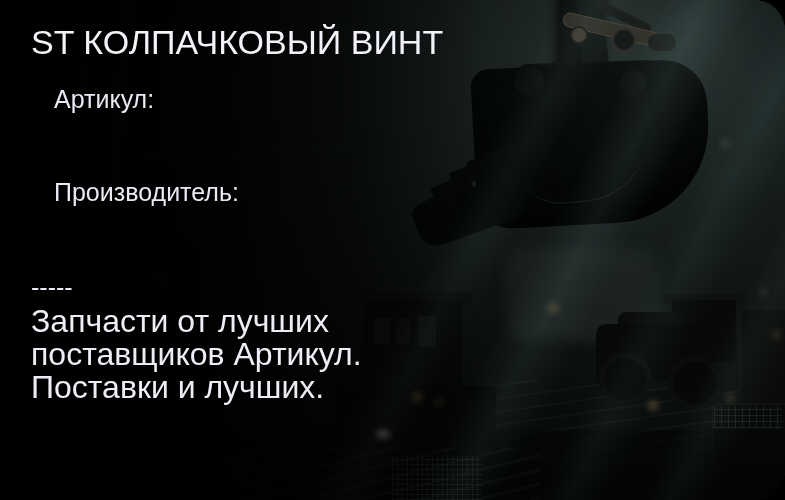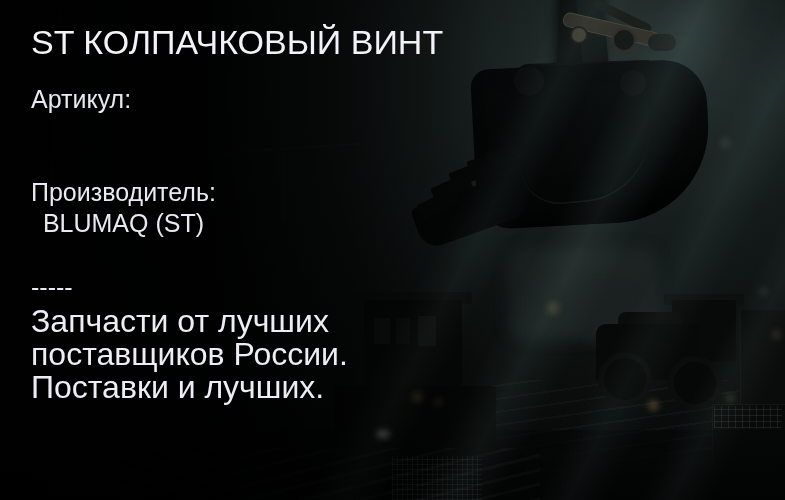--- a/index.html
+++ b/index.html
@@ -7,20 +7,21 @@
     padding: 0;
     background: #000;
   }
   #banner {
     position: relative;
     width: 785px;
     height: 500px;
     overflow: hidden;
     background: #0a0d0c;
     font-family: "Liberation Sans", sans-serif;
+    border-radius: 31px;
     -webkit-font-smoothing: antialiased;
   }
 
   
   .bg-layer {
     position: absolute;
     inset: 0;
     pointer-events: none;
   }
 
@@ -256,21 +257,21 @@
   .field {
     position: absolute;
     left: 0;
     font-size: 25px;
     line-height: 31px;
     color: #e9e9f4;
     white-space: nowrap;
   }
   .field-article { top: 84px; }
   .field-maker   { top: 177px; text-align: center; }
-  .field-label   { display: block; }
+  .field-label   { display: block; margin-left: 23px; }
   .field-value   { display: block; }
 
   .divider {
     position: absolute;
     left: 0;
     top: 272px;
     font-size: 25px;
     line-height: 31px;
     color: #e9e9f4;
     letter-spacing: 0px;
@@ -371,25 +372,24 @@
   <div class="content">
 
     <div class="title">ST КОЛПАЧКОВЫЙ ВИНТ</div>
 
     <div class="field field-article">
       <span class="field-label">Артикул:</span>
     </div>
 
     <div class="field field-maker">
       <span class="field-label">Производитель:</span>
-      <span class="field-value">BLUMAQ (ST)</span>
     </div>
 
     <div class="divider">-----</div>
 
     <div class="promo">
       <span>Запчасти от лучших</span>
-      <span>поставщиков России.</span>
+      <span>поставщиков Артикул.</span>
       <span>Поставки и лучших.</span>
     </div>
 
   </div>
 </div>
 
 </body></html>

